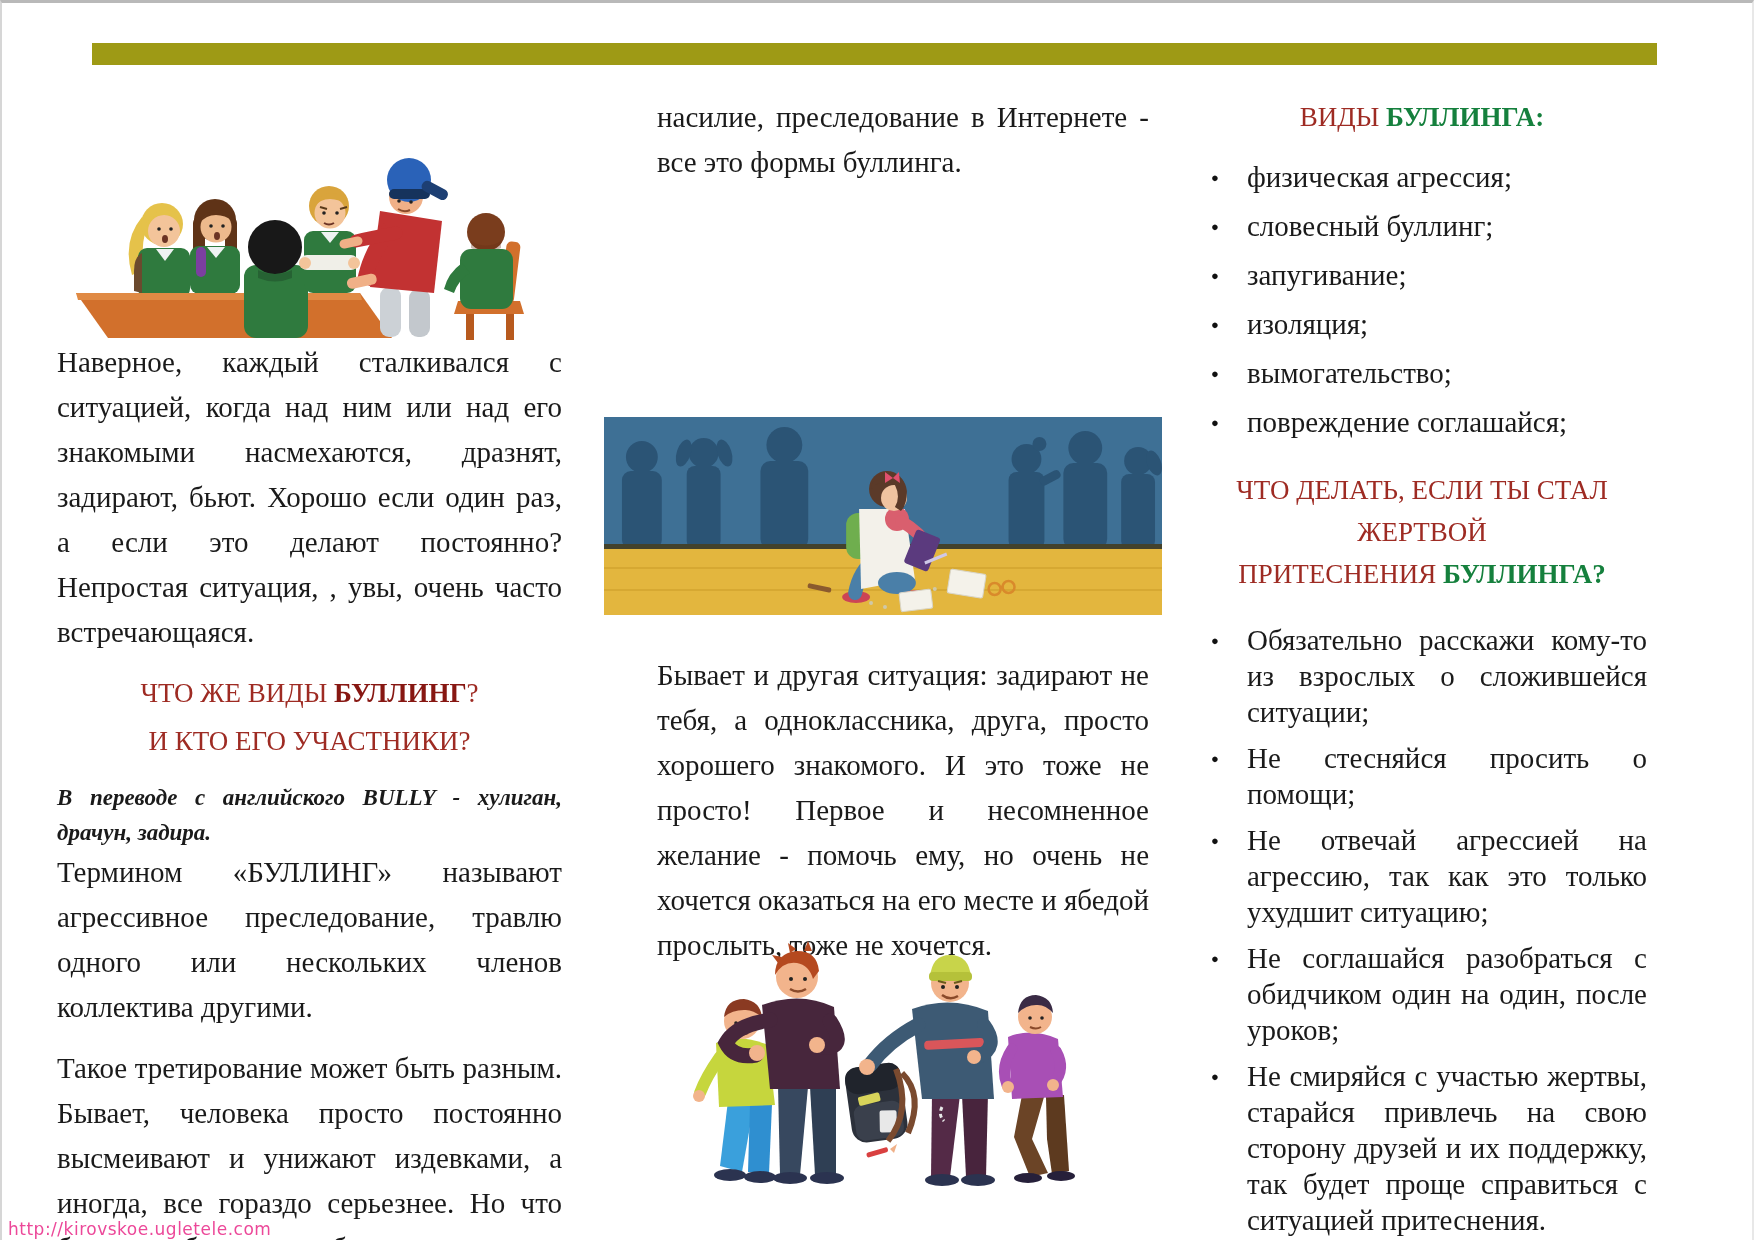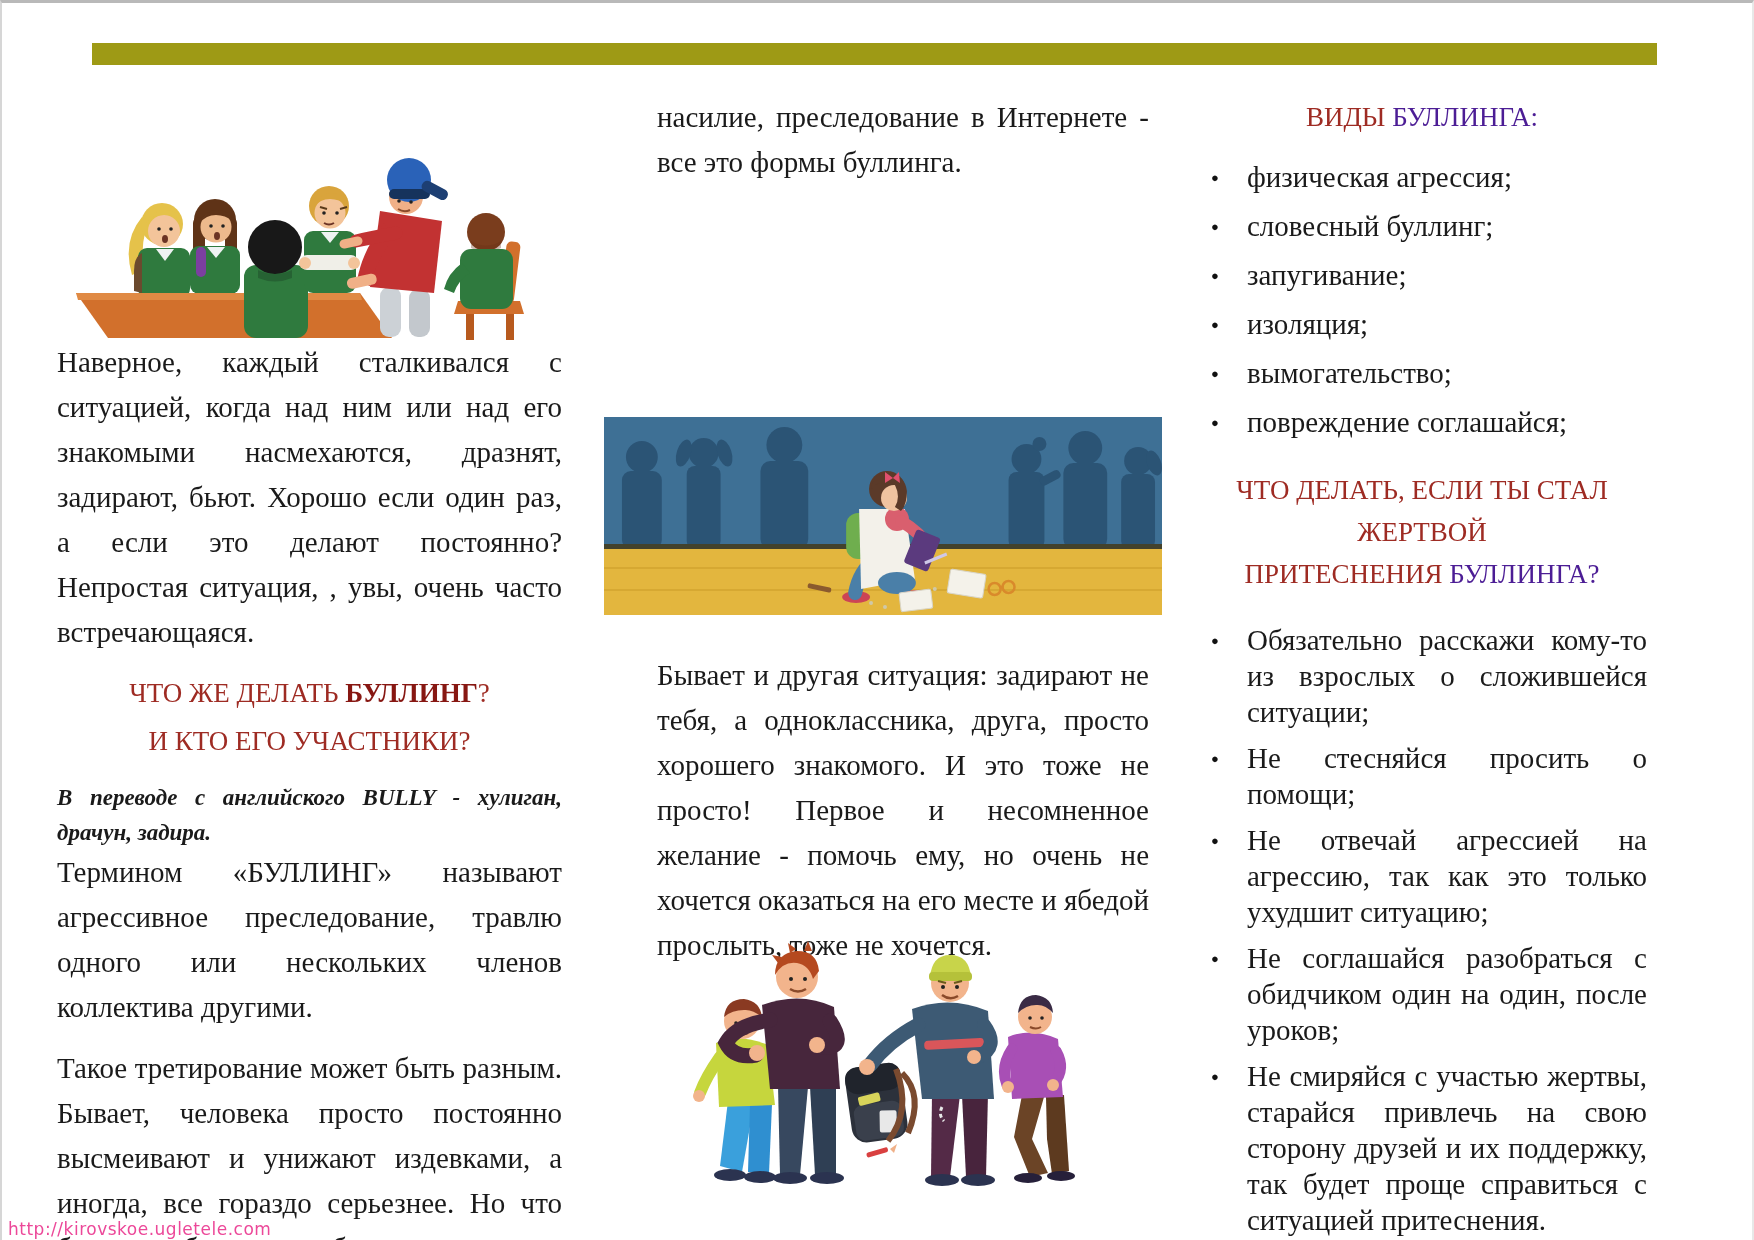--- a/index.html
+++ b/index.html
@@ -20,21 +20,21 @@
   p.body.last-full{text-align-last:justify;margin-bottom:4px;}
   .intro{margin-top:18px;}
   .q-heading{font-size:27px;line-height:1.2;text-align:center;color:#9e2b23;margin:22px 0 0 0;font-weight:400;}
   .q-heading .bold-part{font-weight:700;color:#871712;}
   .q-heading.second{margin-top:16px;}
   .translation{font-size:23px;line-height:1.5;font-weight:700;font-style:italic;text-align:justify;margin:24px 0 0 0;}
   .term-para{margin-top:18px;margin-bottom:0;}
   .types-para{margin-top:18px;}
   
   .r-heading{font-size:27px;line-height:1.2;text-align:center;color:#9e2b23;margin:0;font-weight:400;white-space:nowrap;}
-  .r-heading .bold-part{font-weight:400;color:#4c1d95;}
+  .r-heading .bold-part{font-weight:700;color:#15803d;}
   .r-heading.actions{margin-top:30px;line-height:1.55;white-space:normal;}
   ul.dotlist{list-style:none;margin:26px 0 0 0;padding:0 0 0 50px;}
   ul.dotlist li{position:relative;font-size:29px;line-height:36px;margin:0 0 13px 0;}
   ul.dotlist li::before{content:"●";position:absolute;left:-36px;top:1px;font-size:13px;color:#111;}
   ul.dotlist.actions{}
   ul.dotlist.actions li{text-align:justify;margin-bottom:10px;}
   
   .illus{position:absolute;}
   .illus-classroom{left:60px;top:92px;width:470px;height:245px;}
   .illus-hallway{left:602px;top:414px;width:558px;height:198px;}
@@ -136,21 +136,21 @@
         <path d="M409,146 q15,9 30,0 l0,7 q-15,8 -30,0 z" fill="#66301454"></path>
         <rect x="398" y="154" width="53" height="60" rx="11" fill="#2f7a3e"></rect>
         <path d="M400,168 q-14,10 -18,26 l10,4 q5,-14 16,-20 z" fill="#2f7a3e"></path>
       </g>
     </svg>
   </div>
 
   <div class="col col-left">
     <div style="height:249px;"></div>
     <p class="body intro">Наверное, каждый сталкивался с ситуацией, когда над ним или над его знакомыми насмехаются, дразнят, задирают, бьют. Хорошо если один раз, а если это делают постоянно? Непростая ситуация, , увы, очень часто встречающаяся.</p>
-    <h2 class="q-heading"><span>ЧТО ЖЕ ДЕЛАТЬ </span><span class="bold-part">БУЛЛИНГ</span><span>?</span></h2>
+    <h2 class="q-heading"><span>ЧТО ЖЕ ВИДЫ </span><span class="bold-part">БУЛЛИНГ</span><span>?</span></h2>
     <h2 class="q-heading second">И КТО ЕГО УЧАСТНИКИ?</h2>
     <p class="translation">В переводе с английского BULLY - хулиган, драчун, задира.</p>
     <p class="body term-para">Термином «БУЛЛИНГ»  называют агрессивное преследование, травлю одного или нескольких членов коллектива другими.</p>
     <p class="body types-para last-full">Такое третирование может быть разным. Бывает, человека просто постоянно высмеивают и унижают издевками, а иногда, все гораздо серьезнее. Но что бы это ни было: оскорбления, унижения, шантаж, угрозы, бойкот, физическое</p>
   </div>
 
   <div class="col col-mid-top">
     <p class="body">насилие, преследование в Интернете - все это формы буллинга.</p>
   </div>
 

